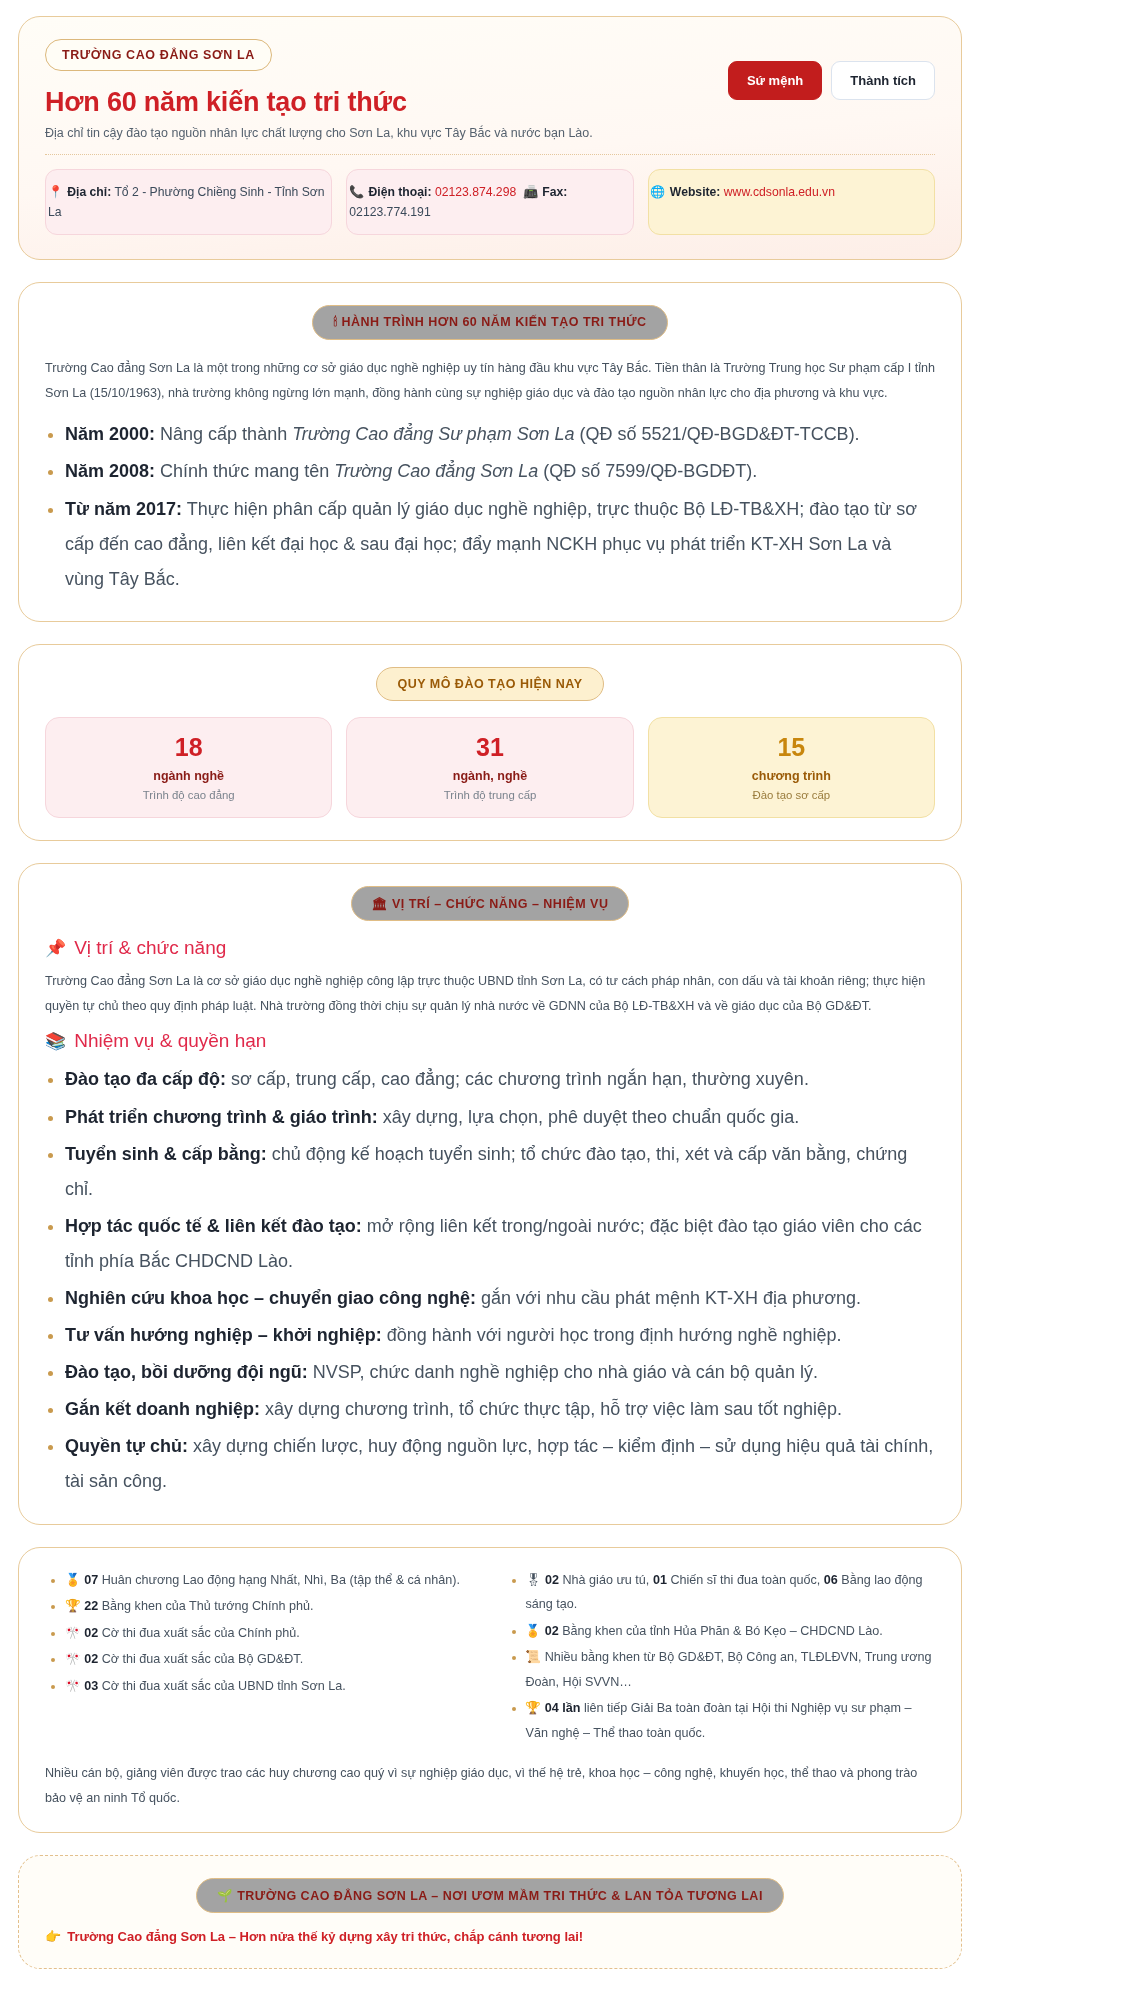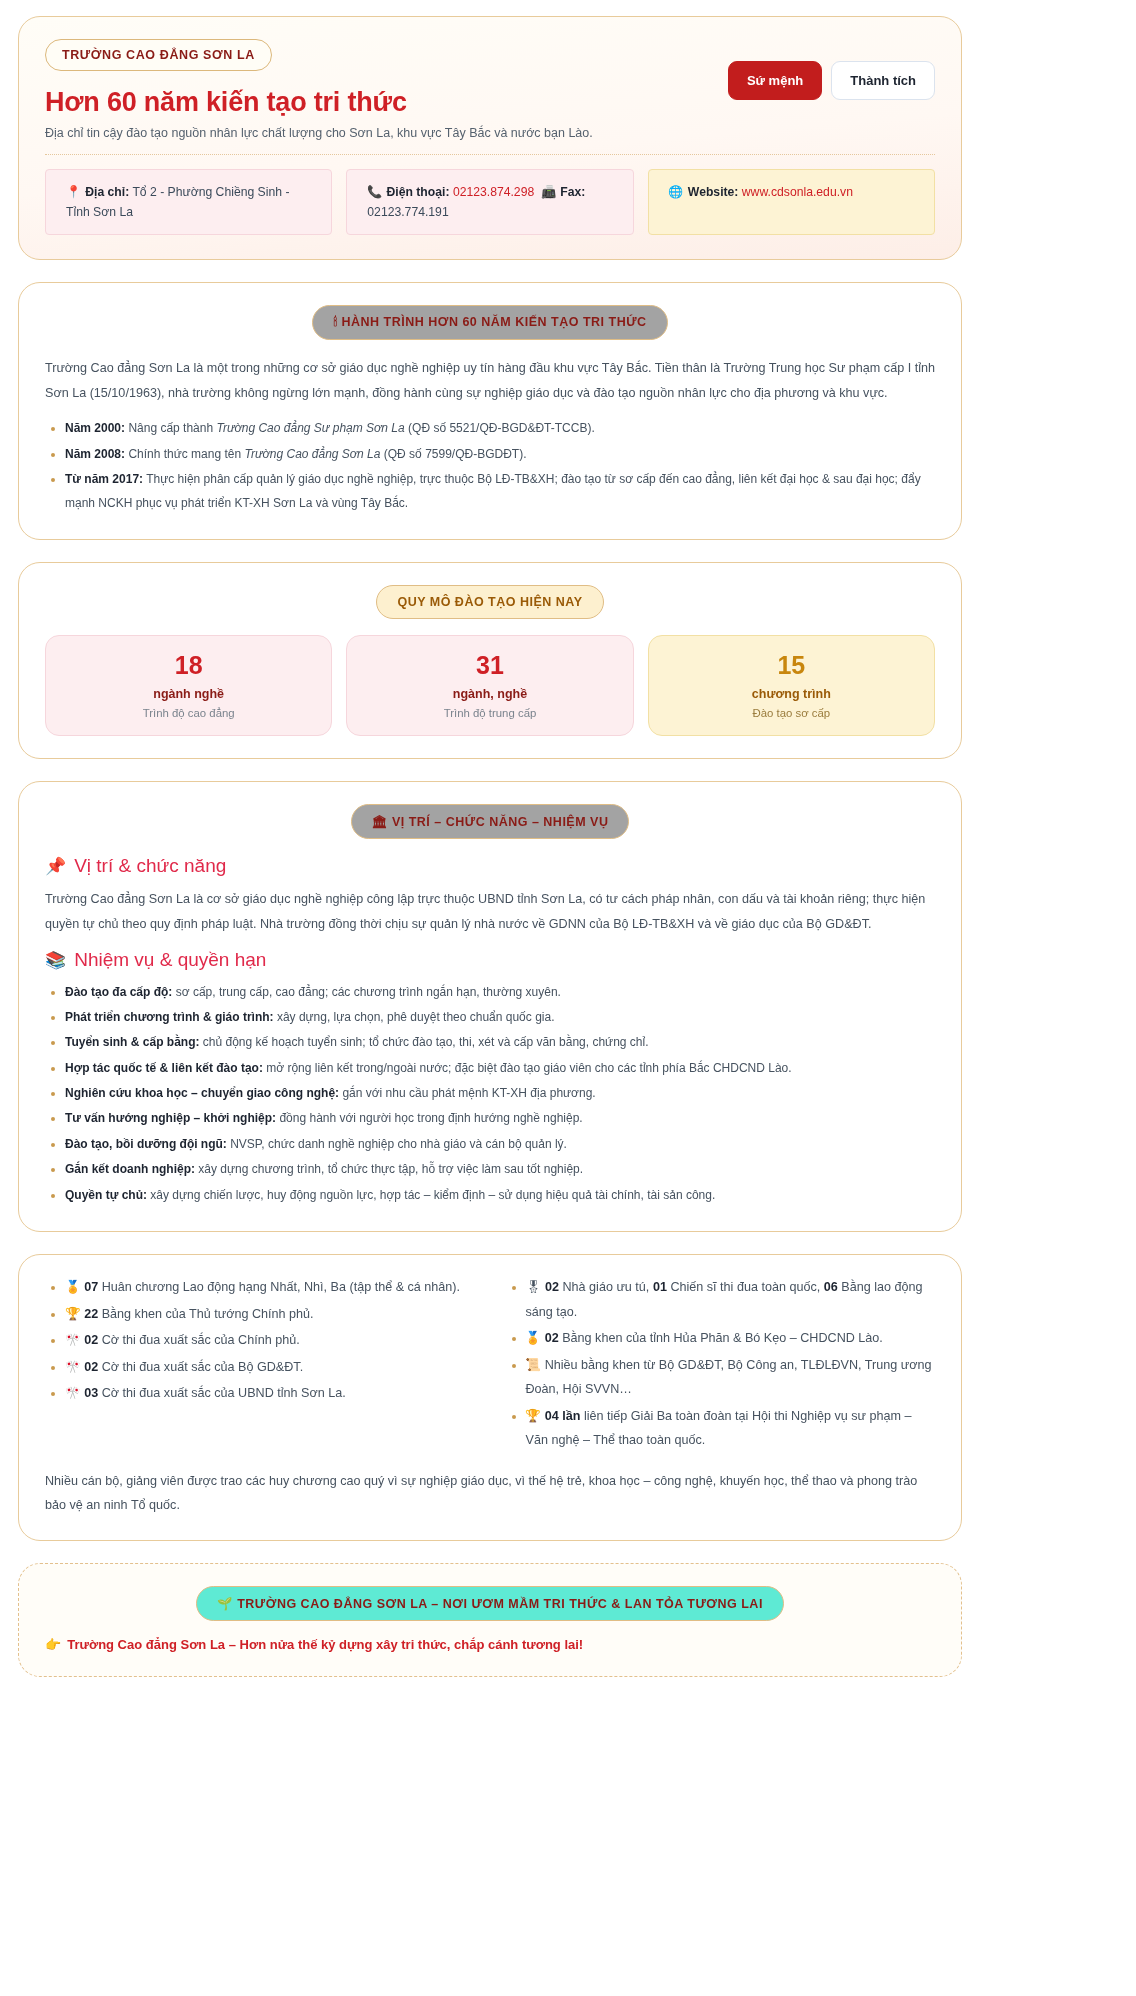--- a/index.html
+++ b/index.html
@@ -80,22 +80,22 @@
 
   .divider-dot {
     border: 0;
     border-top: 1.5px dotted #e5c79c;
     margin: 6px 0 14px 0;
   }
 
   .contact-row { display: flex; gap: 14px; }
   .contact-box {
     flex: 1;
-    border-radius: 4px;
-    padding: 12px 20px;
+    border-radius: 12px;
+    padding: 12px 2px;
     font-size: 12.2px;
     line-height: 1.65;
   }
   .contact-box.pink { background: #fdeef0; border: 1.2px solid #f6d6dc; }
   .contact-box.yellow { background: #fdf3d4; border: 1.2px solid #f2e0a4; }
   .contact-box b { color: #1d2430; }
   .accent-red { color: #cf2026; }
   .ico { margin-right: 4px; }
 
   
@@ -107,27 +107,27 @@
     padding: 9px 20px;
     font-size: 12.5px;
     font-weight: 700;
     letter-spacing: .5px;
     text-transform: uppercase;
     color: #8a1b16;
   }
   .sec-pill.cream { background: #a3a3a3; }
   .sec-pill.gold  { background: #fdf0cf; color: #9a5a07; }
   .sec-pill.rose  { background: #fdf0ee; color: #c2203a; }
-  .sec-pill.white { background: #5eead4; }
+  .sec-pill.white { background: #a3a3a3; }
 
   
   p.body { font-size: 12.6px; line-height: 1.95; margin: 0 0 12px 0; color: #46525f; }
   ul.body { margin: 4px 0 2px 0; padding-left: 20px; }
   ul.body li {
-    font-size: 12px;
+    font-size: 18px;
     line-height: 1.95;
     margin-bottom: 2px;
     color: #46525f;
   }
   ul.body li::marker { color: #c99a4e; }
   ul.body b { color: #1d2430; }
   em { font-style: italic; }
 
   
   .stats { display: flex; gap: 14px; }

